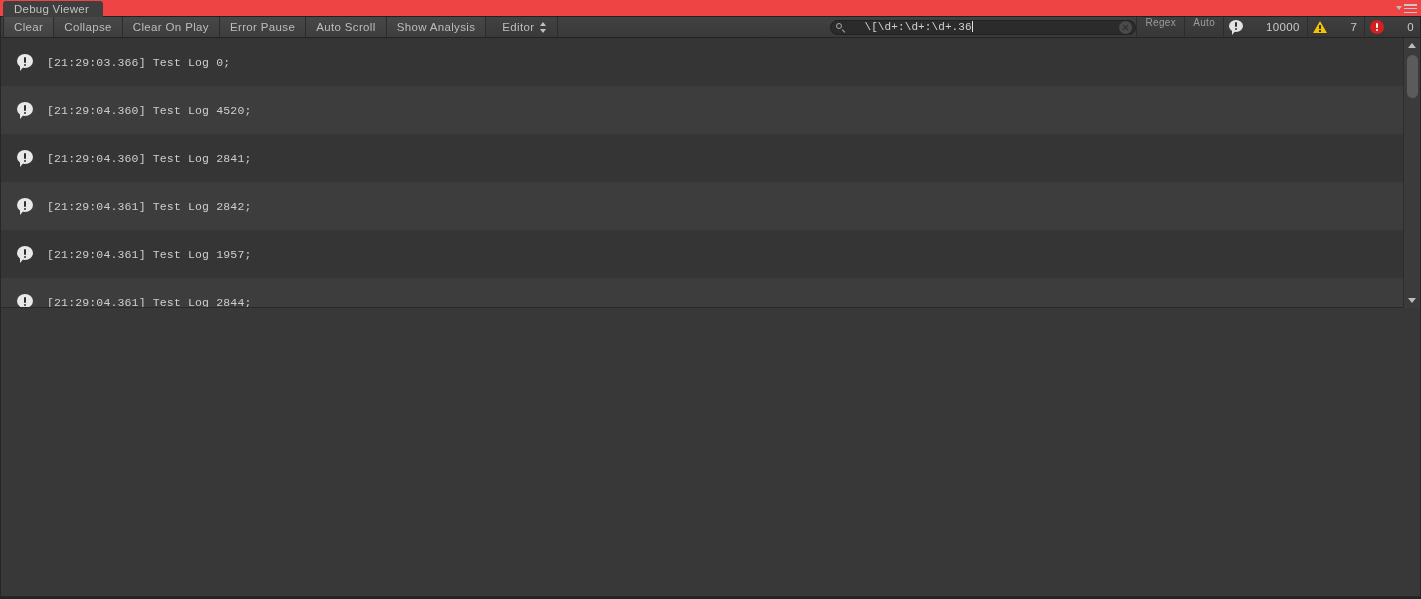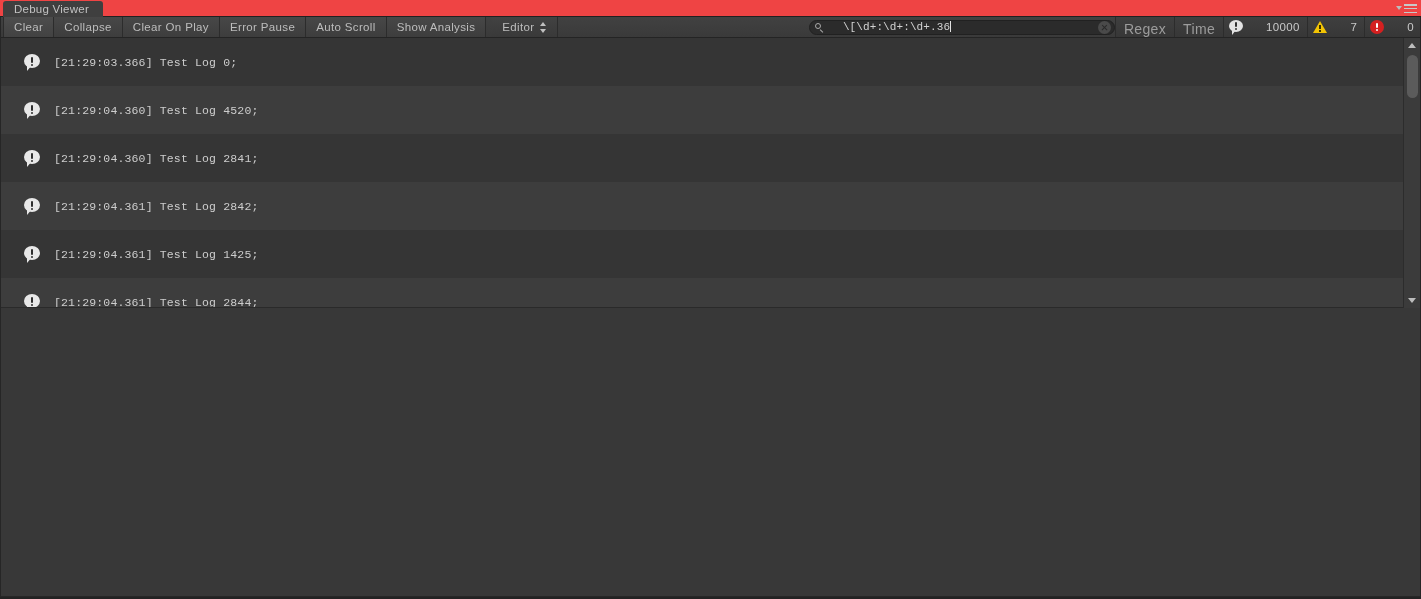--- a/index.html
+++ b/index.html
@@ -200,25 +200,25 @@
     left: 3px; top: 6px;
     width: 7px; height: 1.4px;
     background: #2a2a2a;
   }
   .search-clear .x1 { transform: rotate(45deg); }
   .search-clear .x2 { transform: rotate(-45deg); }
 
   
   .tb-toggle {
     display: flex;
-    align-items: flex-end;
+    align-items: flex-start;
     height: 20px;
     padding: 0 8px;
     color: #9c9c9c;
-    font-size: 14px;
+    font-size: 10px;
     letter-spacing: 0.35px;
     background: linear-gradient(#3f3f3f, #373737);
     border-left: 1px solid #2c2c2c;
     box-sizing: border-box;
   }
 
   .counter {
     display: flex;
     align-items: center;
     height: 20px;
@@ -328,21 +328,21 @@
     overflow: hidden;
     background: #353535;
     border-bottom: 1px solid #2a2a2a;
     box-sizing: border-box;
   }
   .logrow {
     position: relative;
     height: 48px;
     display: flex;
     align-items: center;
-    padding-left: 23px;
+    padding-left: 16px;
     box-sizing: border-box;
     width: 1402px;
   }
   .logrow.odd  { background: #353535; }
   .logrow.even { background: #3d3d3d; }
 
   .row-icon {
     position: relative;
     width: 16px; height: 16px;
     flex: 0 0 auto;
@@ -508,21 +508,21 @@
       <span class="search-clear">
         <span class="x1"></span>
           <span class="x2"></span>
       </span>
     </div>
 
     <div class="tb-toggle">
       <span>Regex</span>
     </div>
     <div class="tb-toggle">
-      <span>Time</span>
+      <span>Auto</span>
     </div>
 
     <div class="counter">
       <span class="ic-info">
         <span class="tail"></span>
           <span class="bubble"></span>
         <span class="bang"></span>
           <span class="dot"></span>
       </span>
       <span class="num">10000</span>
@@ -582,21 +582,21 @@
       </span>
       <span class="row-text">[21:29:04.361] Test Log 2842;</span>
     </div>
     <div class="logrow odd">
       <span class="row-icon">
         <span class="tail"></span>
           <span class="bubble"></span>
           <span class="bang"></span>
           <span class="dot"></span>
       </span>
-      <span class="row-text">[21:29:04.361] Test Log 1425;</span>
+      <span class="row-text">[21:29:04.361] Test Log 1957;</span>
     </div>
     <div class="logrow even">
       <span class="row-icon">
         <span class="tail"></span>
           <span class="bubble"></span>
           <span class="bang"></span>
           <span class="dot"></span>
       </span>
       <span class="row-text">[21:29:04.361] Test Log 2844;</span>
     </div>

